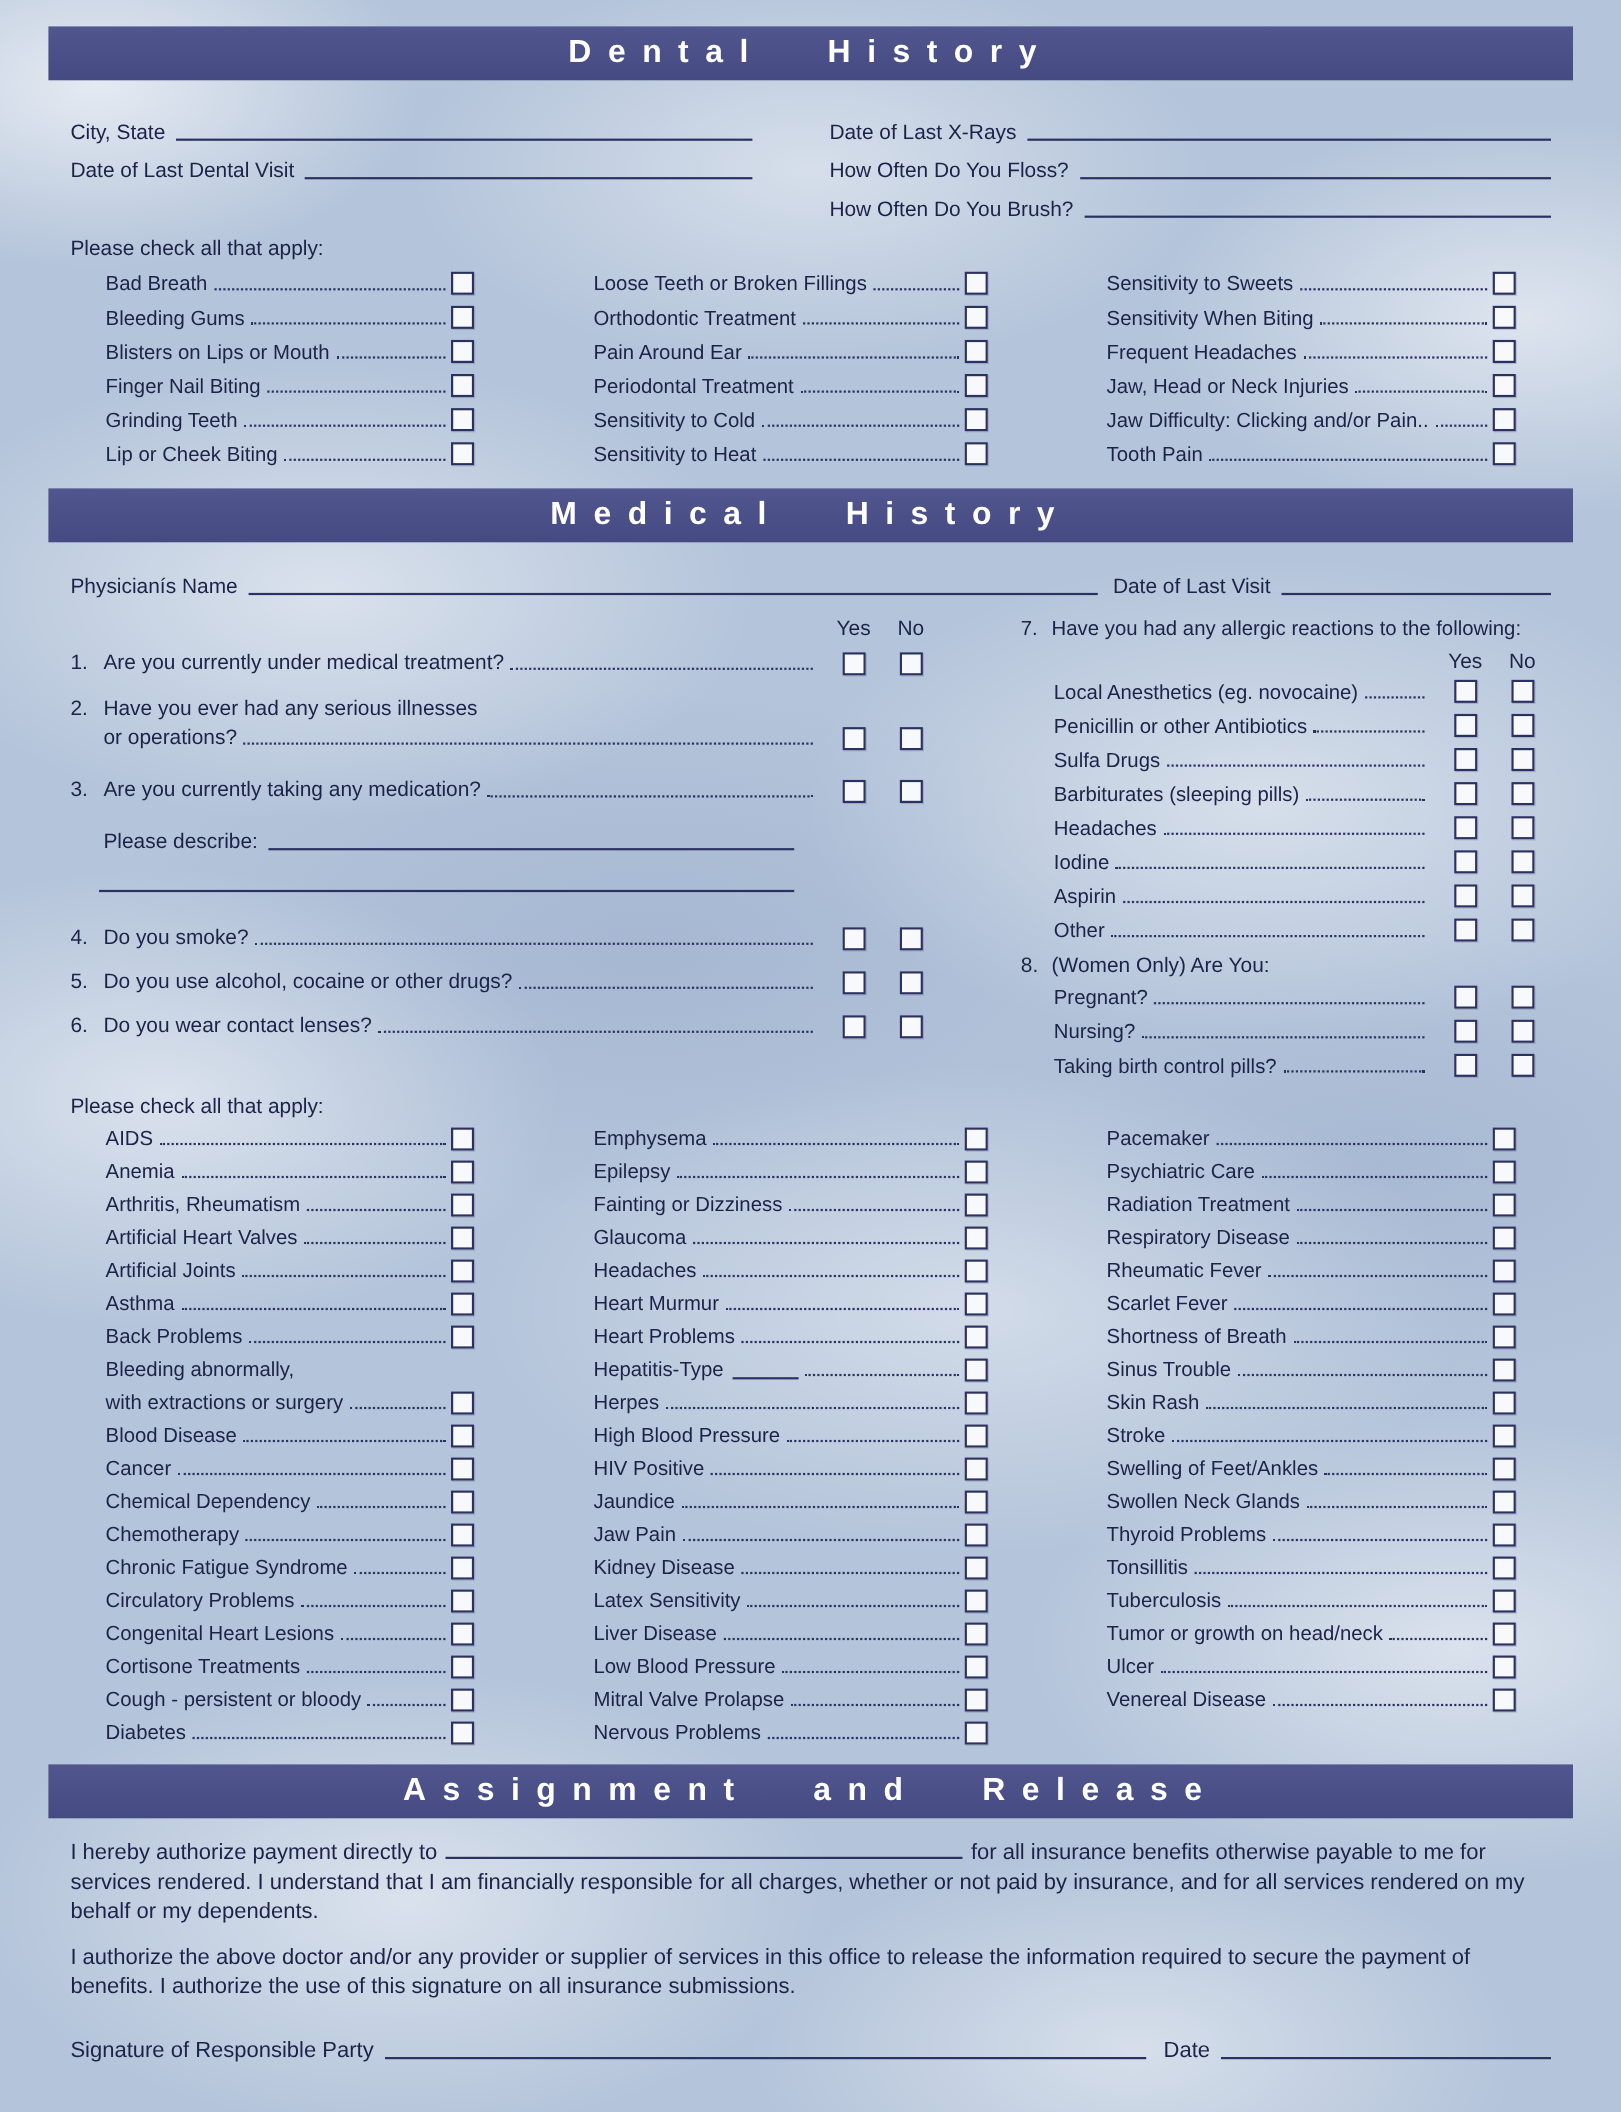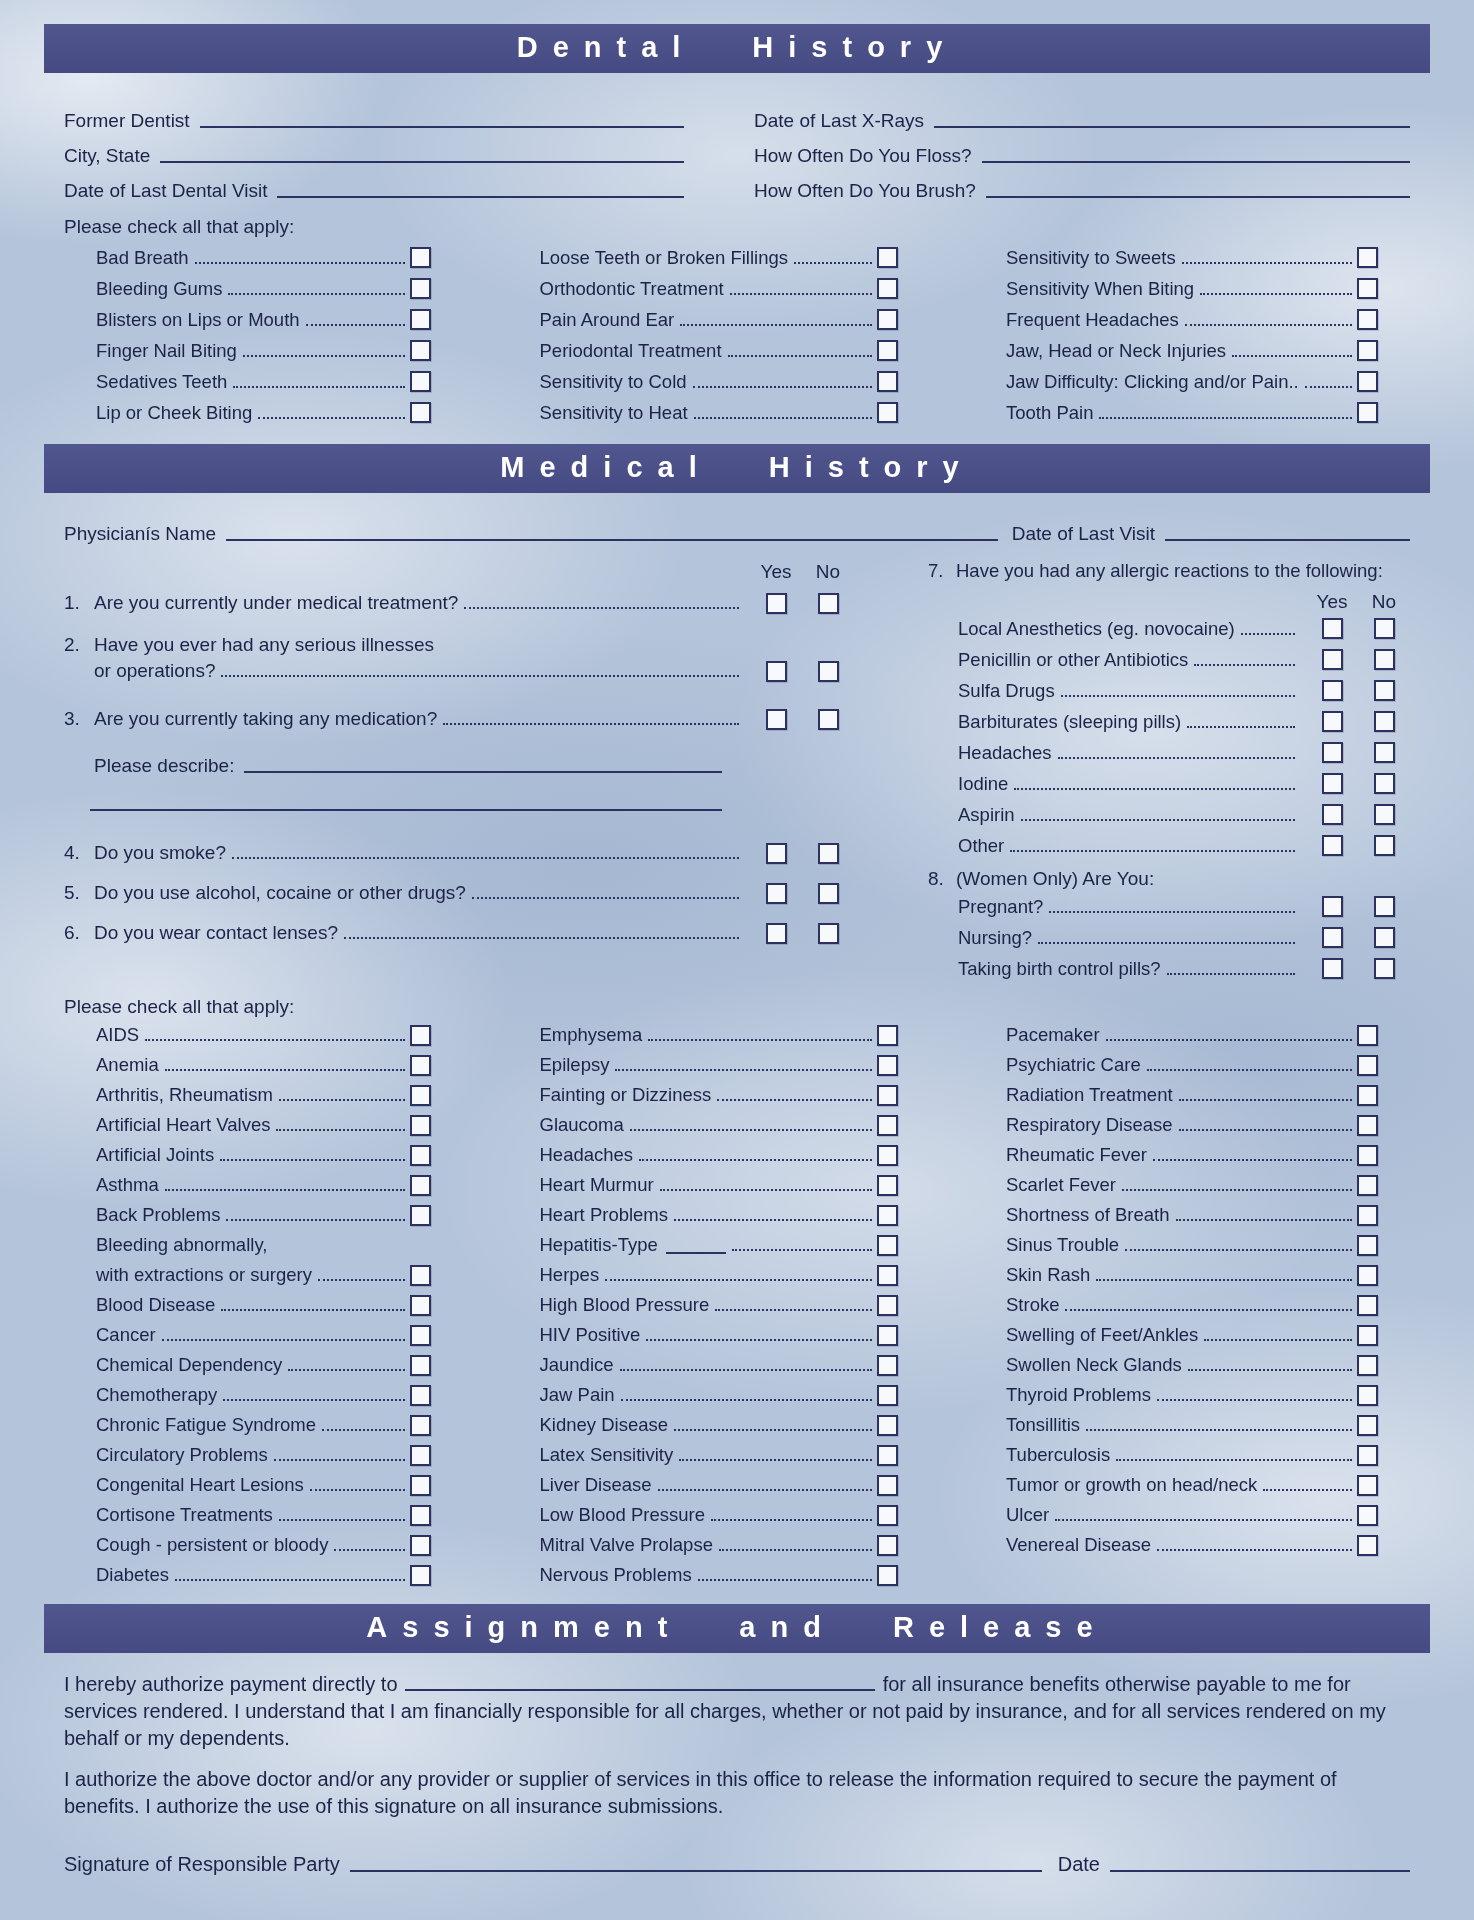--- a/index.html
+++ b/index.html
@@ -133,24 +133,20 @@
 
 <div class="page">
 
   <div class="banner">
     <span>Dental History</span>
   </div>
 
   <div class="fields-wrap">
     <div class="fcol left" id="dental-fields-left">
         <div class="field-row">
-          <span class="f-label">Former Dentist</span>
-          <span class="wline grow"></span>
-        </div>
-        <div class="field-row">
           <span class="f-label">City, State</span>
           <span class="wline grow"></span>
         </div>
         <div class="field-row">
           <span class="f-label">Date of Last Dental Visit</span>
           <span class="wline grow"></span>
         </div>
       </div>
     <div class="fcol right" id="dental-fields-right">
         <div class="field-row">
@@ -186,21 +182,21 @@
           <span class="c-label">Blisters on Lips or Mouth</span>
           <span class="leader"></span>
           <span class="cb"></span>
         </div>
         <div class="check-row">
           <span class="c-label">Finger Nail Biting</span>
           <span class="leader"></span>
           <span class="cb"></span>
         </div>
         <div class="check-row">
-          <span class="c-label">Sedatives Teeth</span>
+          <span class="c-label">Grinding Teeth</span>
           <span class="leader"></span>
           <span class="cb"></span>
         </div>
         <div class="check-row">
           <span class="c-label">Lip or Cheek Biting</span>
           <span class="leader"></span>
           <span class="cb"></span>
         </div>
       </div>
     <div class="ccol" id="dental-col2">

